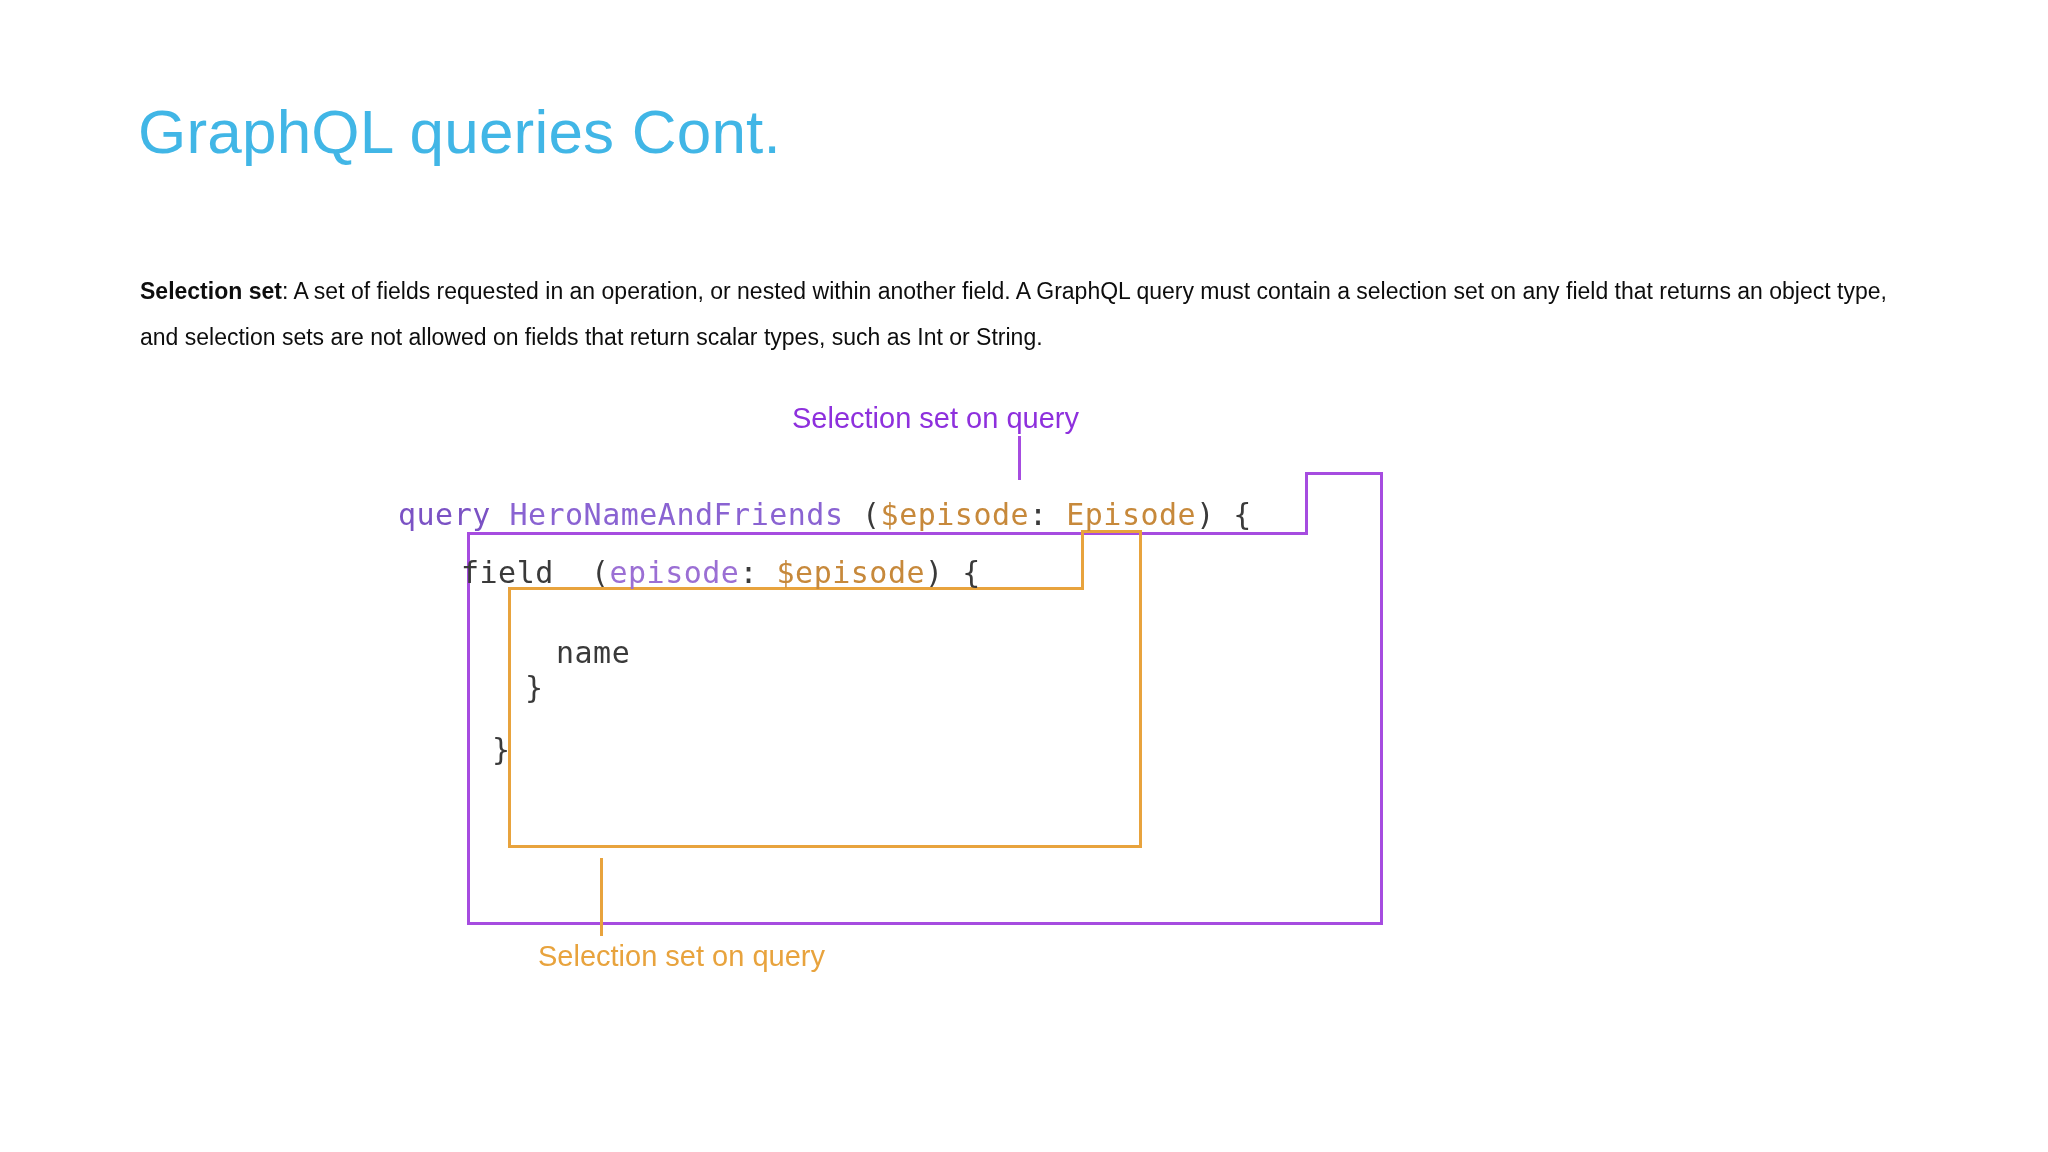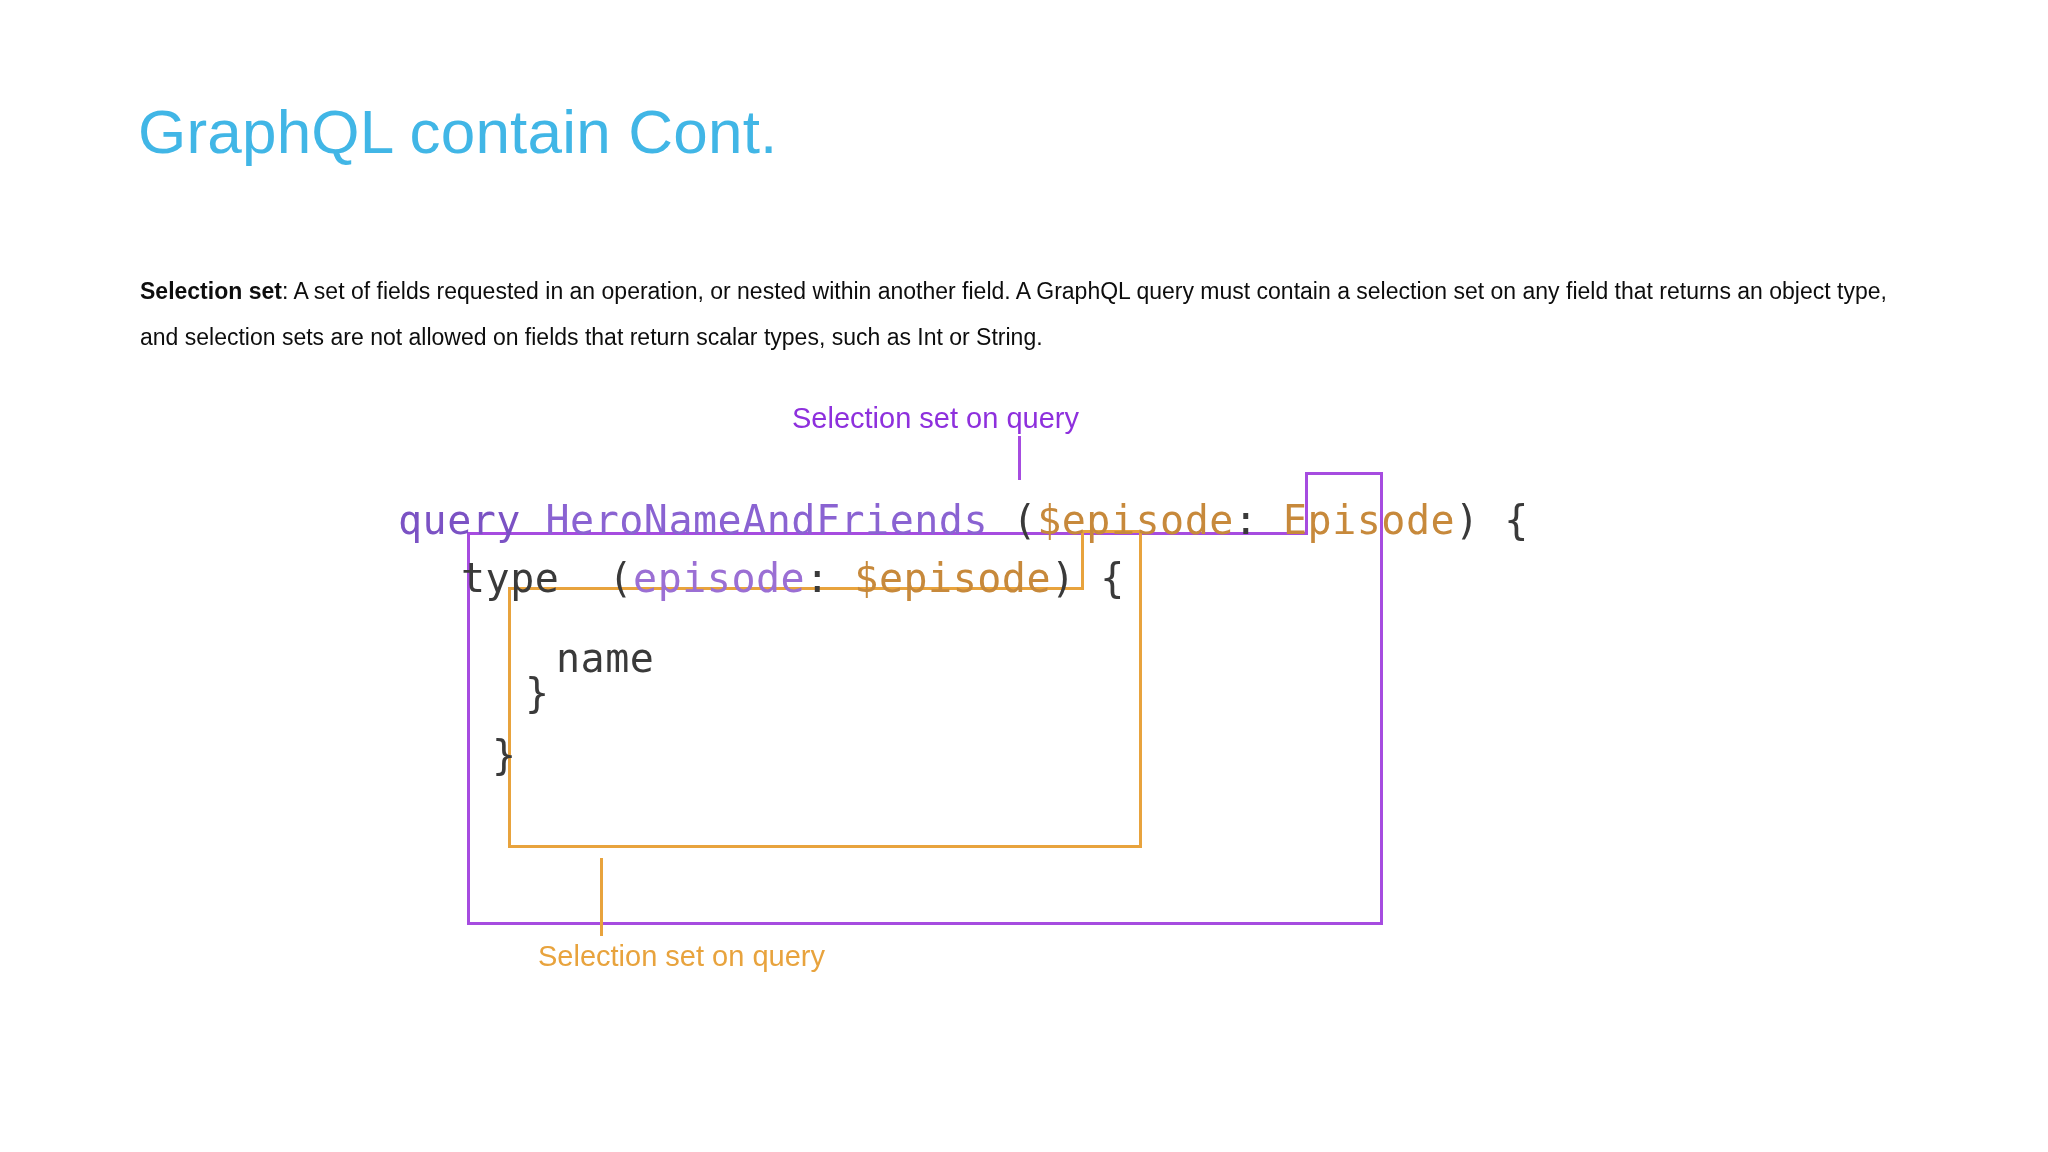--- a/index.html
+++ b/index.html
@@ -58,21 +58,21 @@
     position: absolute;
     left: 440px;
     top: 490px;
     width: 1000px;
     height: 540px;
   }
 
   .code-line {
     position: absolute;
     font-family: "DejaVu Sans Mono", "Liberation Mono", monospace;
-    font-size: 40px;
+    font-size: 30px;
     letter-spacing: 0.5px;
     white-space: pre;
     line-height: 1;
     color: #3a3a3a;
   }
   .tok-kw      { color: #7b52c4; }
   .tok-opname  { color: #8a63d2; }
   .tok-var     { color: #c7893b; }
   .tok-type    { color: #c7893b; }
   .tok-arg     { color: #9b6fd4; }
@@ -106,21 +106,21 @@
 
   
   .seg { position: absolute; background: #a64ce0; }
   .seg-o { position: absolute; background: #e8a33d; }
 </style>
 </head>
 <body>
 
 <div class="slide">
 
-  <div id="slide-title">GraphQL contain Cont.</div>
+  <div id="slide-title">GraphQL queries Cont.</div>
 
   <div id="body-paragraph">
     <span class="lead">Selection set</span><span>: A set of fields requested in an operation, or nested within another field. A GraphQL query must contain a selection set on any field that returns an object type, and selection sets are not allowed on fields that return scalar types, such as Int or String.</span>
   </div>
 
   <div id="diagram">
 
     <div id="label-query" class="callout-label">Selection set on query</div>
     <div id="leader-query" class="leader"></div>
 
@@ -142,21 +142,21 @@
     <div class="seg-o" style="left:68px; top:97px; width:576px; height:3px;"></div>
     <div class="seg-o" style="left:68px; top:97px; width:3px; height:261px;"></div>
     <div class="seg-o" style="left:68px; top:355px; width:634px; height:3px;"></div>
 
     <div id="leader-hero" class="leader"></div>
 
     <div id="label-hero" class="callout-label">Selection set on query</div>
 
     <div class="code-line" style="left:-42px; top:10px;"><span class="tok-kw">query</span><span class="tok-plain"> </span><span class="tok-opname">HeroNameAndFriends</span><span class="tok-plain"> </span><span class="tok-punc">(</span><span class="tok-var">$episode</span><span class="tok-punc">: </span><span class="tok-type">Episode</span><span class="tok-punc">)</span><span class="tok-plain"> </span><span class="tok-punc">{</span></div>
 
-    <div class="code-line" style="left:21px; top:68px;"><span class="tok-plain">type</span><span class="tok-plain">  </span><span class="tok-punc">(</span><span class="tok-arg">episode</span><span class="tok-punc">: </span><span class="tok-var">$episode</span><span class="tok-punc">)</span><span class="tok-plain"> </span><span class="tok-punc">{</span></div>
+    <div class="code-line" style="left:21px; top:68px;"><span class="tok-plain">field</span><span class="tok-plain">  </span><span class="tok-punc">(</span><span class="tok-arg">episode</span><span class="tok-punc">: </span><span class="tok-var">$episode</span><span class="tok-punc">)</span><span class="tok-plain"> </span><span class="tok-punc">{</span></div>
 
     <div class="code-line tok-plain" style="left:116px; top:128px;margin-top:20px;">name</div>
 
     <div class="code-line tok-plain" style="left:85px; top:183px;">}</div>
 
     <div class="code-line tok-plain" style="left:52px; top:245px;">}</div>
 
   </div>
 </div>
 

